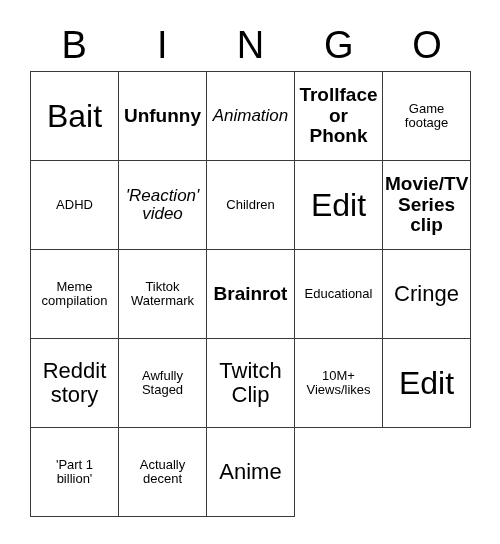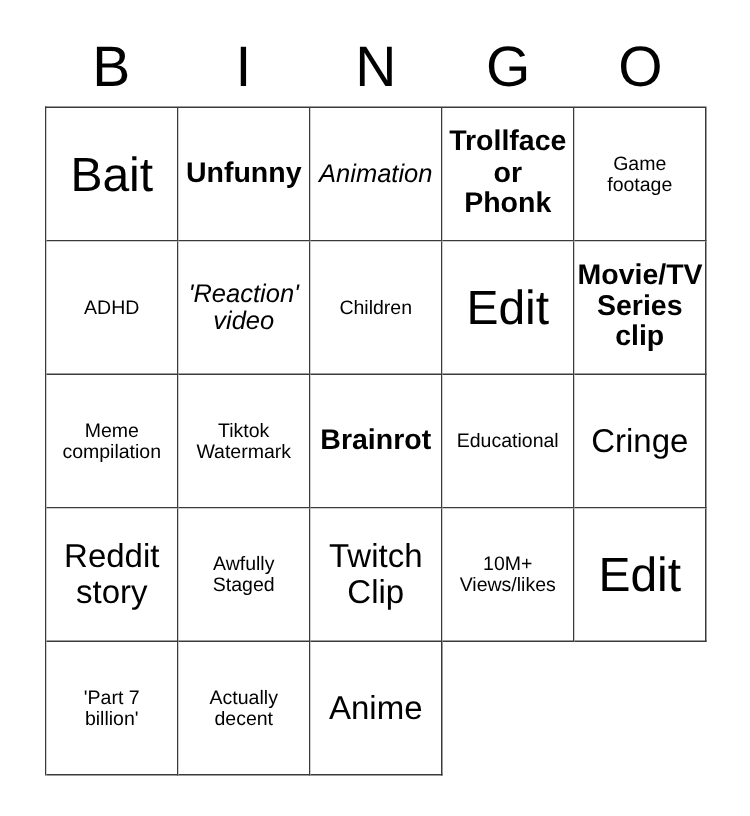--- a/index.html
+++ b/index.html
@@ -165,21 +165,21 @@
       </div>
 
     <div class="cell fs-xxs">
         <span class="txt">10M+
 Views/likes</span>
       </div>
     <div class="cell fs-xl">
         <span class="txt">Edit</span>
       </div>
     <div class="cell fs-md">
-        <span class="txt">'Part 7
+        <span class="txt">'Part 1
 billion'</span>
       </div>
     <div class="cell fs-md">
         <span class="txt">Actually
 decent</span>
       </div>
     <div class="cell fs-lg">
         <span class="txt">Anime</span>
       </div>
   </div>

